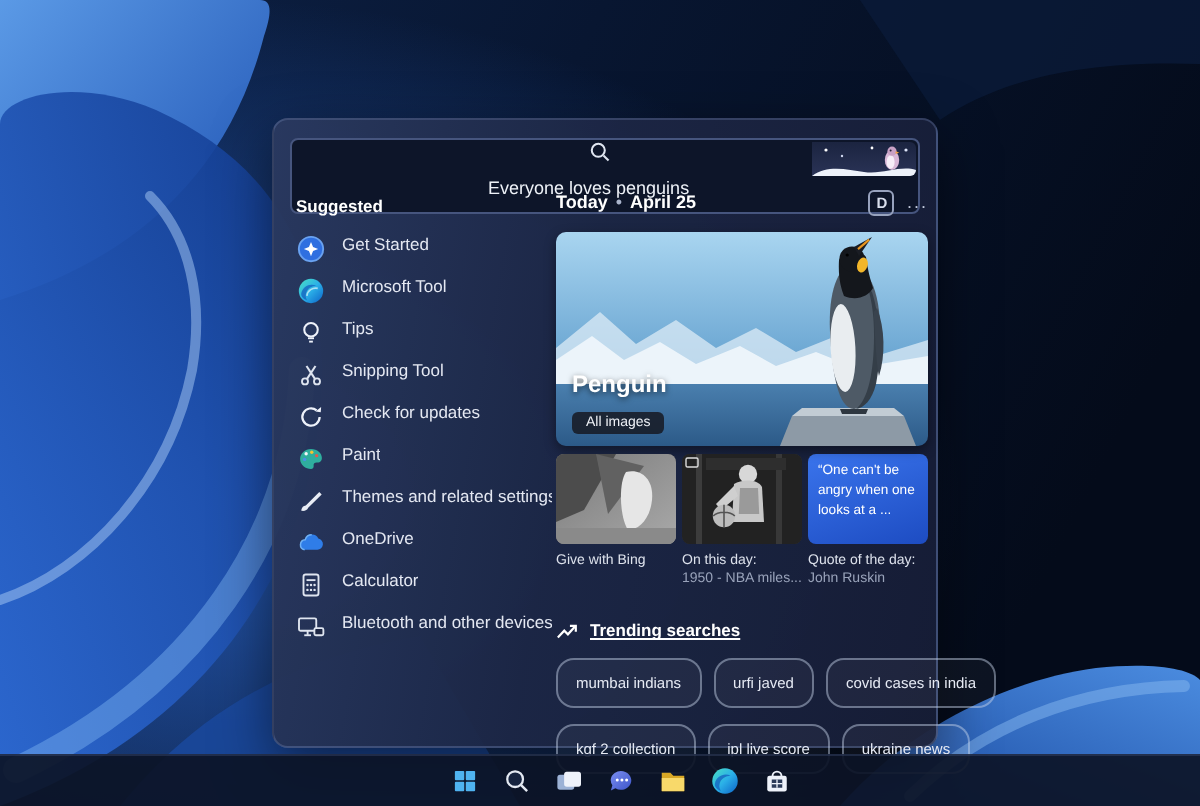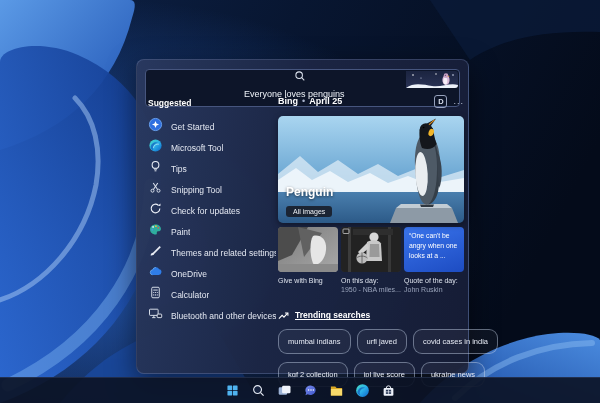--- a/index.html
+++ b/index.html
@@ -16,21 +16,21 @@
              background:#0d1529;border:1px solid #46557e;border-radius:4px;
              display:flex;align-items:center;padding:0 6px;overflow:hidden;flex-direction:column;}
   #searchbar svg.mag{flex:0 0 auto;margin-right:5px;}
   #searchbar input{flex:1;background:transparent;border:none;outline:none;color:#eef2f8;
                    font-family:"Liberation Sans",sans-serif;font-size:9px;padding:0;}
   #search-illu{position:absolute;right:1px;top:1px;height:17px;width:52px;border-radius:0 3px 3px 0;overflow:hidden;
                background:linear-gradient(180deg,#1b2440,#2a3356);}
   
   #sidebar{position:absolute;left:11px;top:38px;width:128px;}
   .sb-header{font-size:8.5px;font-weight:bold;color:#fff;margin-bottom:9px;}
-  .side-item{display:flex;align-items:flex-end;height:15px;margin-bottom:6px;cursor:default;}
+  .side-item{display:flex;align-items:flex-start;height:15px;margin-bottom:6px;cursor:default;}
   .sicon{width:15px;height:15px;flex:0 0 auto;margin-right:8px;display:flex;align-items:center;justify-content:center;}
   .sicon svg{width:15px;height:15px;}
   .slabel{font-size:8.5px;color:#e4e8f2;white-space:nowrap;overflow:hidden;}
   
   #content{position:absolute;left:141px;top:34px;width:186px;}
   .c-header{display:flex;align-items:center;height:14px;}
   .c-header .t{font-size:9px;font-weight:bold;color:#fff;}
   .c-header .sep{font-size:9px;color:#aab4cc;margin:0 4px;}
   .d-badge{margin-left:auto;width:13px;height:13px;border:1px solid #97a2bd;border-radius:3px;
            font-size:7.5px;font-weight:bold;color:#d8deec;display:flex;align-items:center;justify-content:center;}
@@ -257,21 +257,21 @@
           <line x1="4.4" y1="12.4" x2="8" y2="12.4" stroke="#dfe5f0" stroke-width="1"></line>
           <rect x="9.8" y="8.6" width="4.8" height="3.8" rx="0.8" fill="#1d2744" stroke="#dfe5f0" stroke-width="1"></rect>
             </svg>
           </span>
         <span class="slabel">Bluetooth and other devices sett...</span>
       </div>
     </div>
 
     <div id="content">
       <div class="c-header">
-        <span class="t">Bing</span>
+        <span class="t">Today</span>
         <span class="sep">•</span>
         <span class="t">April 25</span>
         <span class="d-badge">D</span>
         <span class="more-dots">...</span>
       </div>
 
       <div id="hero">
         <svg viewBox="0 0 186 107" width="186" height="107" preserveAspectRatio="none">
           <defs>
             <linearGradient id="sky" x1="0" y1="0" x2="0" y2="1">

